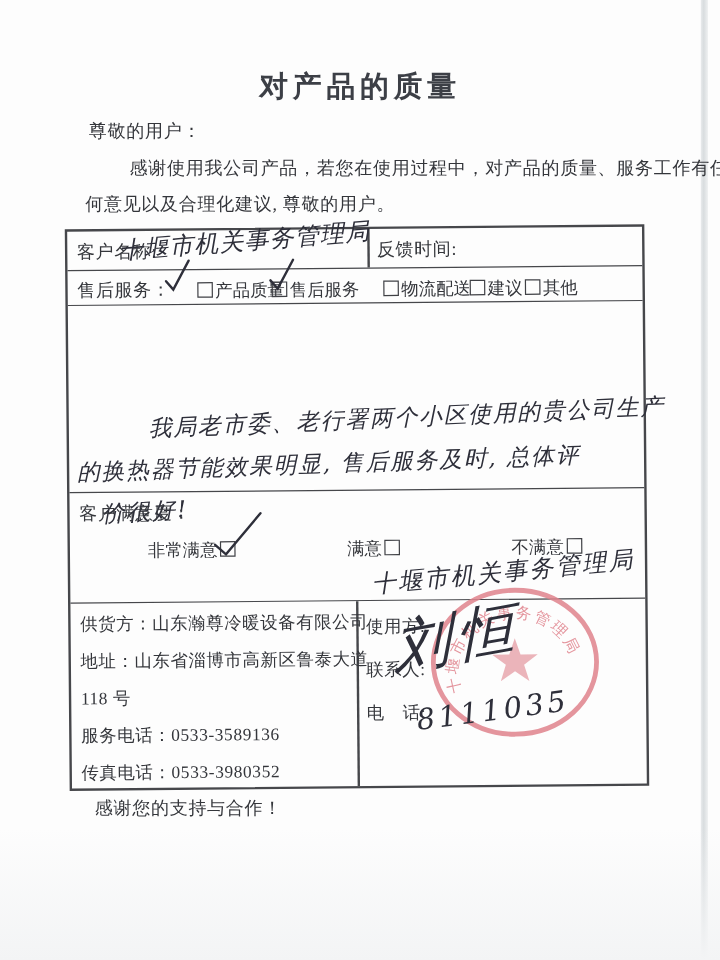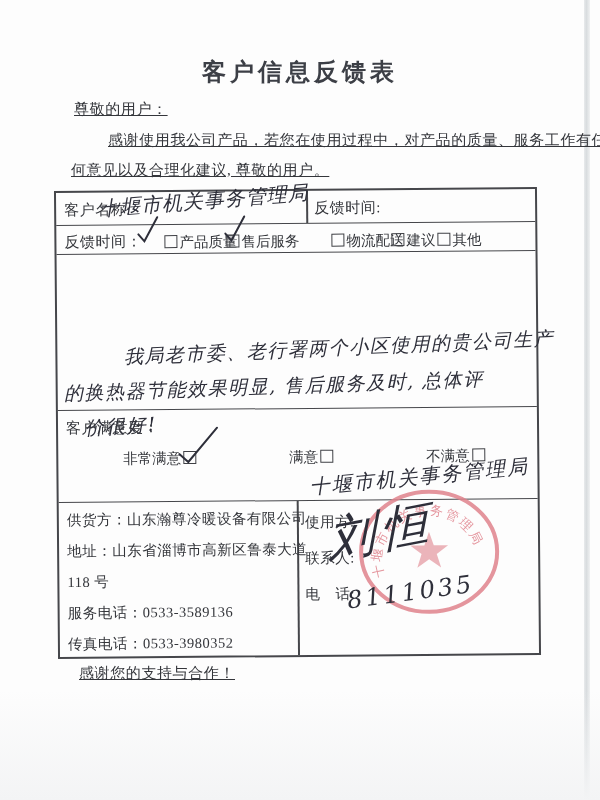--- a/index.html
+++ b/index.html
@@ -9,21 +9,21 @@
     font-family:"Liberation Serif", serif;
     color:var(--text,#34363b);
   }
   .abs{position:absolute;}
   
   .scan-right-strip{left:584px;top:0;width:6px;height:800px;background:linear-gradient(90deg,#e3e6e8,#cfd4d7 40%,#eceeef);opacity:.8;}
   .scan-bottom{left:0;top:690px;width:600px;height:110px;background:linear-gradient(180deg,rgba(244,245,246,0),#f3f4f5);}
   
   .title{left:0;top:56px;width:600px;text-align:center;font-family:"Liberation Sans",sans-serif;
     font-size:24px;font-weight:700;letter-spacing:4px;color:#3c3f46;}
-  .line{font-size:15px;letter-spacing:.6px;white-space:nowrap;text-decoration:underline;}
+  .line{font-size:15px;letter-spacing:.6px;white-space:nowrap;}
   .salutation{left:74px;top:100px;}
   .intro1{left:108px;top:131px;}
   .intro2{left:71px;top:161px;}
   .closing{left:79px;top:664px;}
   
   .ftable{left:56px;top:189px;width:479px;height:464px;border:2px solid var(--border,#46474b);transform:rotate(-0.5deg);}
   .row{position:absolute;left:0;width:100%;box-sizing:border-box;}
   .r1{top:0;height:33px;border-bottom:1.5px solid var(--border,#46474b);}
   .r2{top:33px;height:29px;border-bottom:1.5px solid var(--border,#46474b);}
   .r3{top:62px;height:156px;border-bottom:1.5px solid var(--border,#46474b);}
@@ -56,43 +56,43 @@
   .stamp{left:296px;top:296px;width:148px;height:132px;opacity:.85;}
 </style>
 </head>
 <body>
 
 <div>
 
   <div class="abs scan-right-strip"></div>
   <div class="abs scan-bottom"></div>
 
-  <div class="abs title">客户信息反馈表</div>
+  <div class="abs title">对产品的质量</div>
   <div class="abs line salutation">尊敬的用户：</div>
   <div class="abs line intro1">感谢使用我公司产品，若您在使用过程中，对产品的质量、服务工作有任</div>
   <div class="abs line intro2">何意见以及合理化建议, 尊敬的用户。</div>
 
   <div class="abs ftable">
 
     <div class="row r1">
       <span class="abs lbl" style="left:8px;top:8px;">客户名称:</span>
       <span class="vdiv" style="left:250px;"></span>
       <span class="abs lbl" style="left:258px;top:8px;">反馈时间:</span>
     </div>
     <span class="abs hw hw-name">十堰市机关事务管理局</span>
 
     <div class="row r2">
-      <span class="abs lbl" style="left:8px;top:7px;">反馈时间：</span>
+      <span class="abs lbl" style="left:8px;top:7px;">售后服务：</span>
       <span class="cb-item" style="left:83px;margin-left:25px;">
         <span class="cbox"></span><span>产品质量</span>
       </span>
       <span class="cb-item" style="left:170px;">
         <span class="cbox"></span><span>售后服务</span>
       </span>
-      <span class="cb-item" style="left:261px;padding-left:14px;">
+      <span class="cb-item" style="left:249px;padding-left:14px;">
         <span class="cbox"></span><span>物流配送</span>
       </span>
       <span class="cb-item" style="left:335px;">
         <span class="cbox"></span><span>建议</span>
       </span>
       <span class="cb-item" style="left:381px;">
         <span class="cbox"></span><span>其他</span>
       </span>
     </div>
     <svg class="tick" style="left:79px;top:22px;" width="24" height="30">

